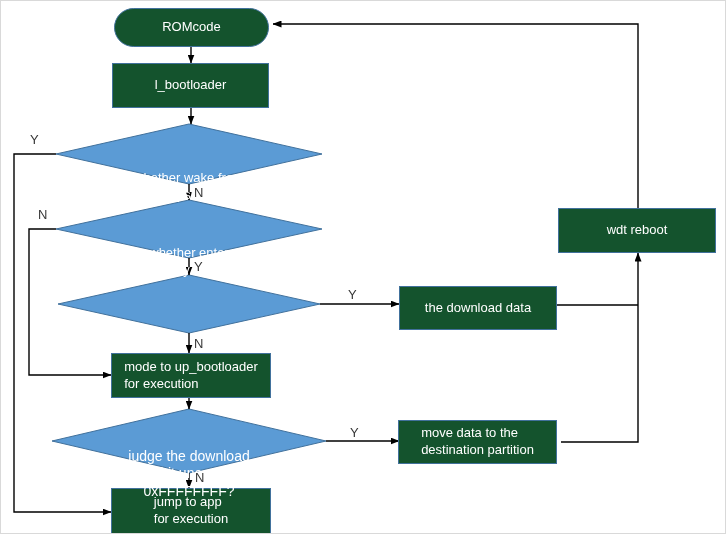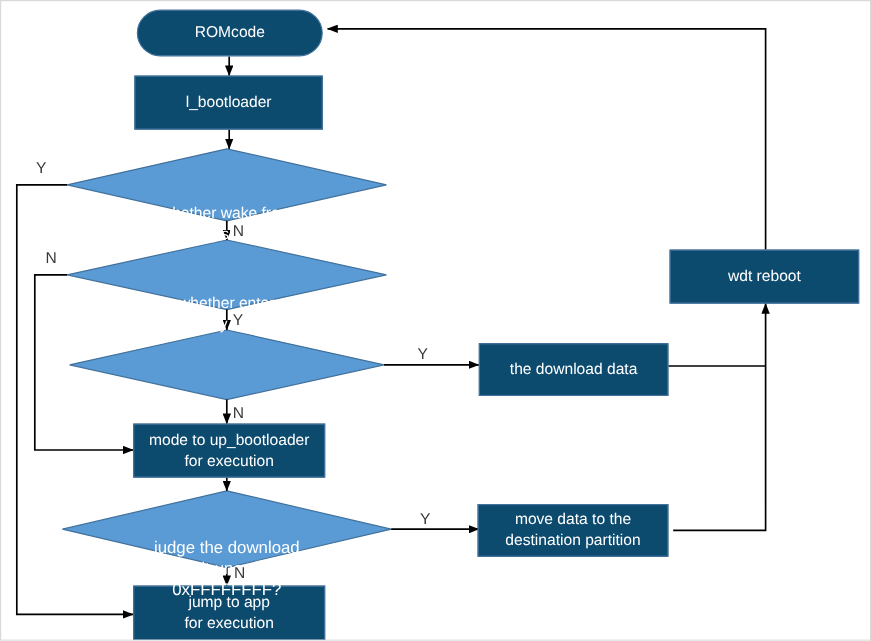--- a/index.html
+++ b/index.html
@@ -13,22 +13,22 @@
     font-family: "Liberation Sans", "DejaVu Sans", sans-serif;
     overflow: hidden;
   }
   svg.wires { position:absolute; left:0; top:0; width:726px; height:534px; }
 
   .node {
     position: absolute;
     display: flex;
     align-items: center;
     justify-content: center;
-    text-align: center;
-    background: #0c4a6e;
+    text-align: left;
+    background: #14532d;
     border: 1px solid #41719c;
     color: #ffffff;
     font-size: 13px;
     line-height: 1.3;
     white-space: pre-line;
     box-sizing: border-box;
   }
   .stadium { border-radius: 20px; }
 
   .diamond-text {

